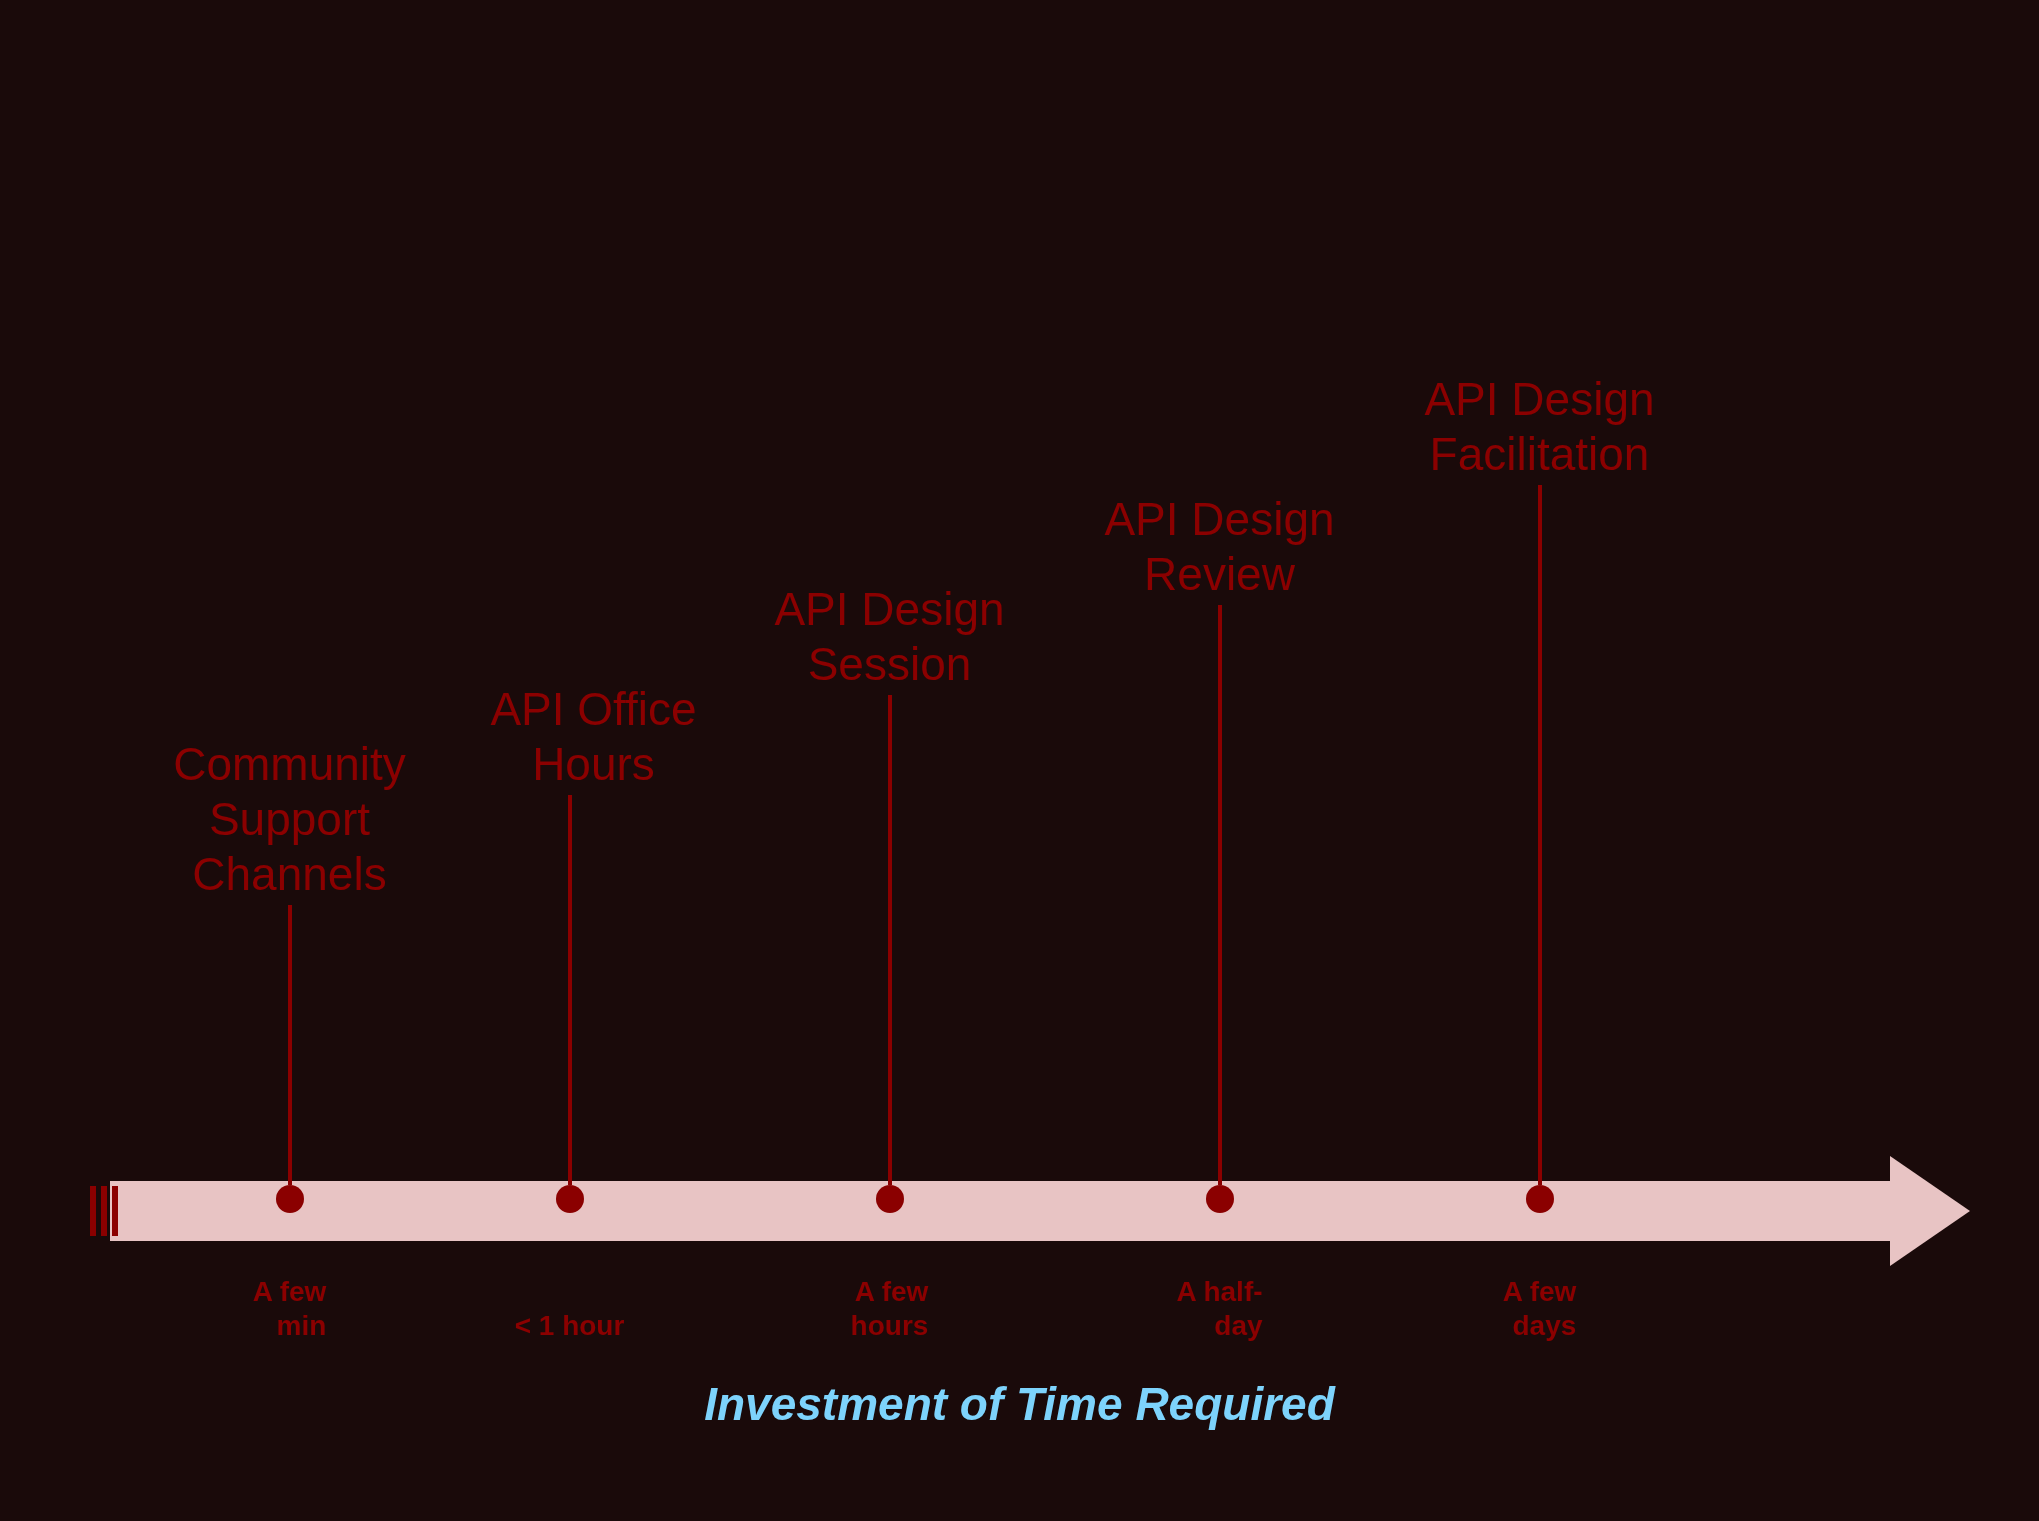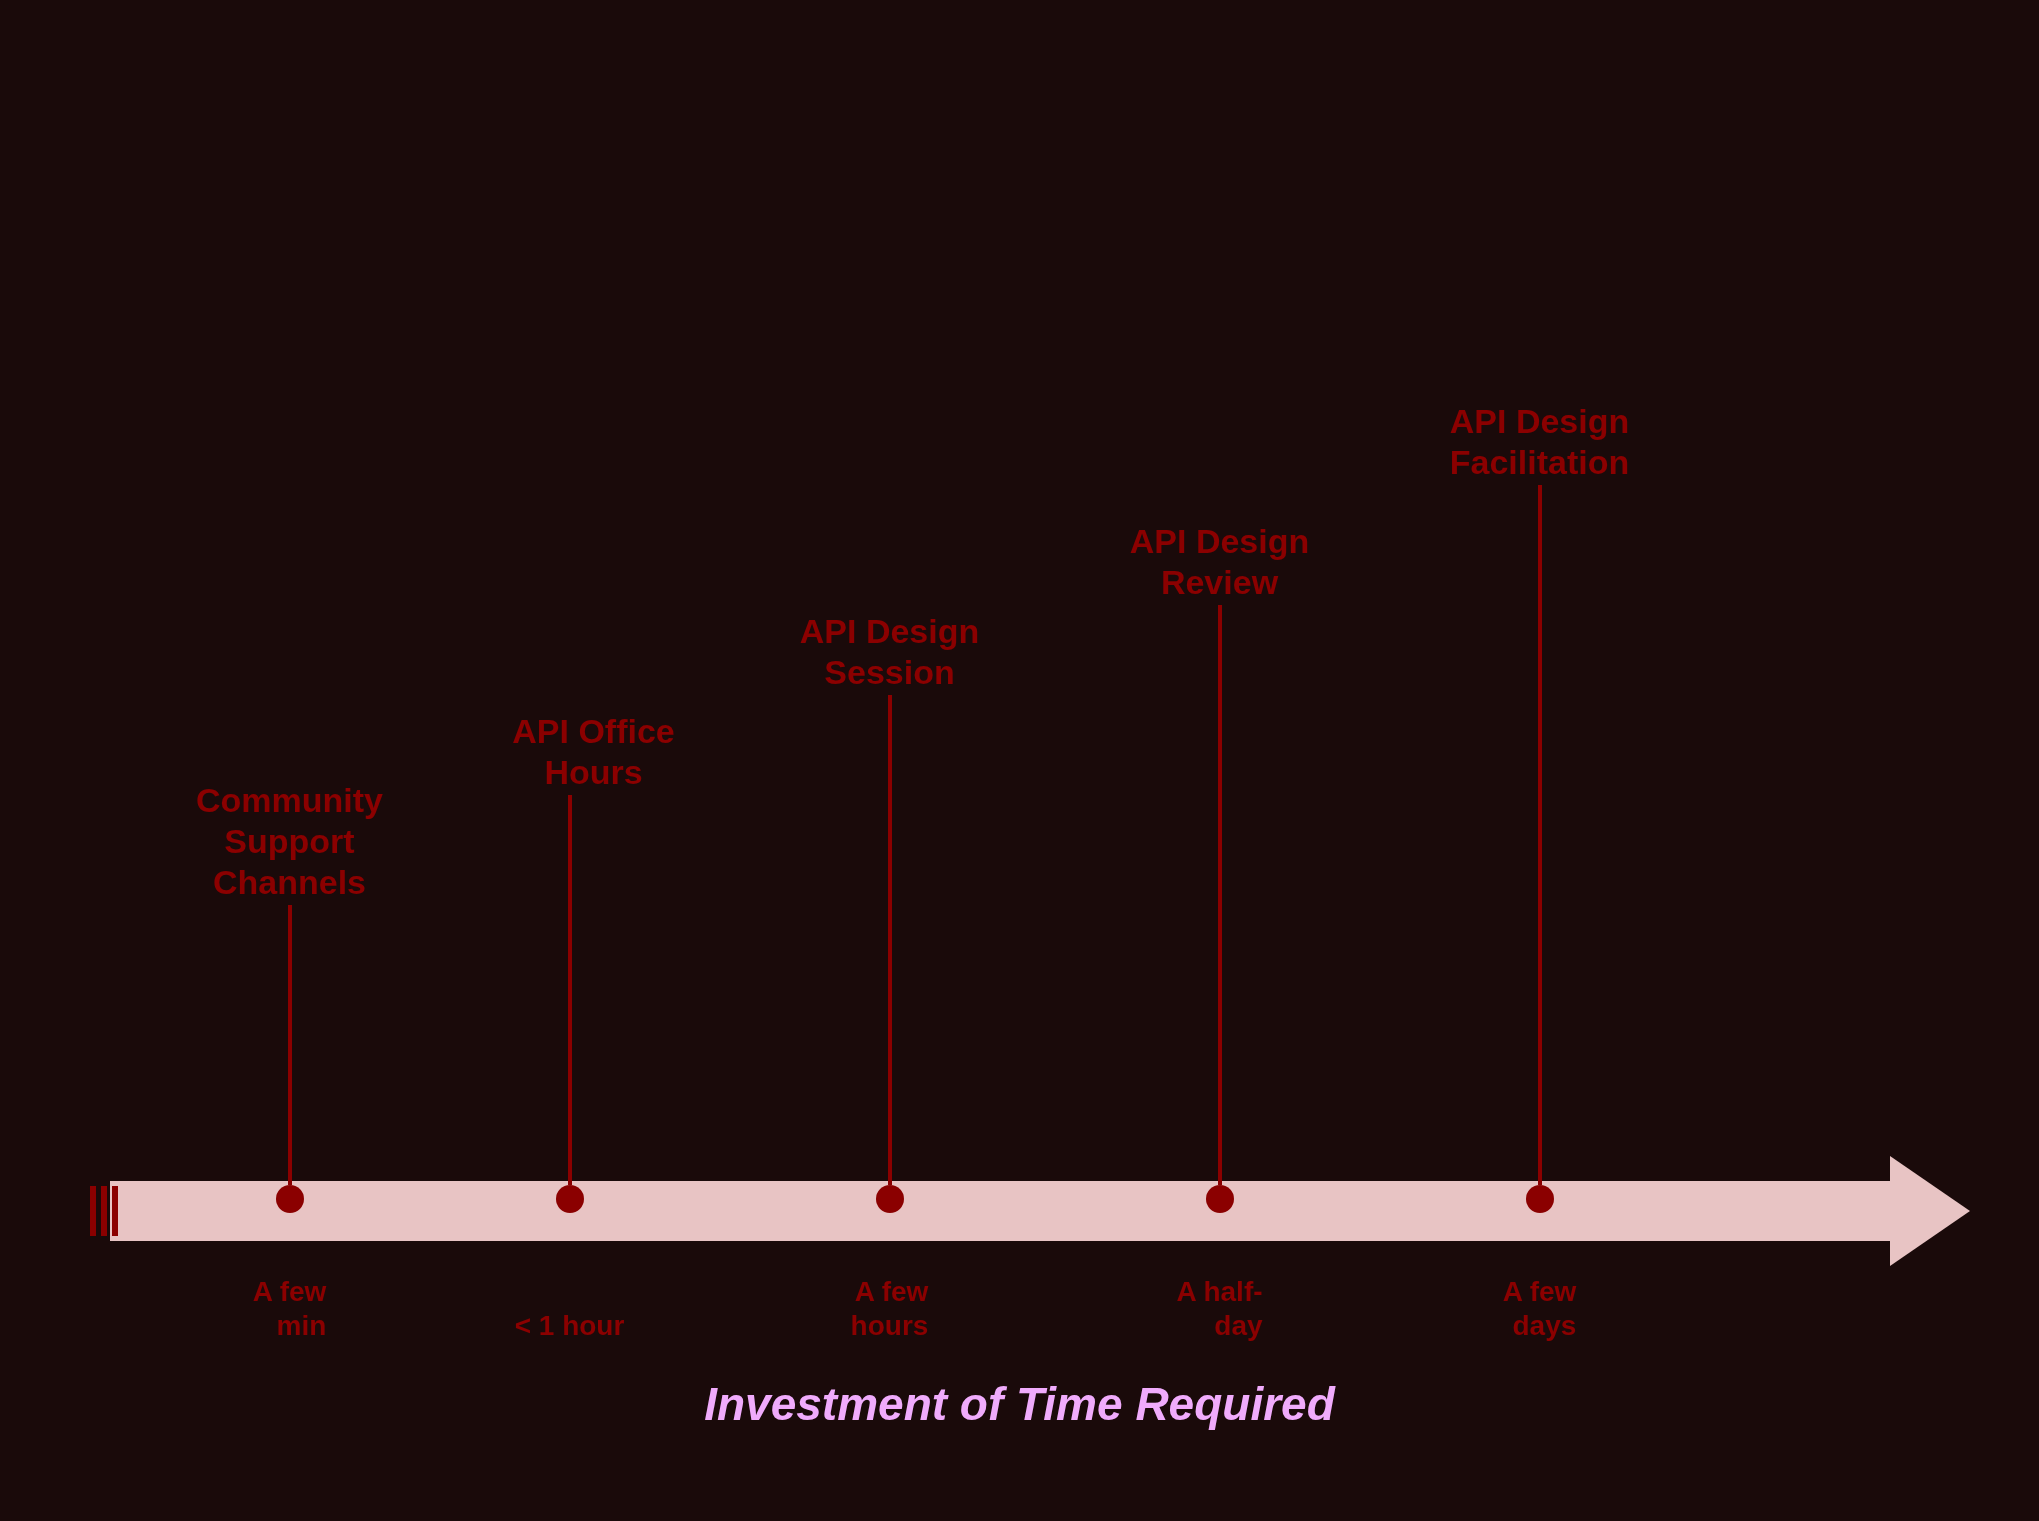--- a/index.html
+++ b/index.html
@@ -95,22 +95,22 @@
       left: 50%;
       transform: translateX(-50%);
       width: 4px;
       background-color: #8b0000;
     }
 
     .point-label-above {
       position: absolute;
       text-align: center;
       color: #8b0000;
-      font-size: 34px;
-      font-weight: bold;
+      font-size: 46px;
+      font-weight: normal;
       line-height: 1.2;
       white-space: nowrap;
     }
 
     .point-label-below {
       position: absolute;
       bottom: -130px;
       text-align: right;
       color: #8b0000;
       font-size: 28px;
@@ -118,21 +118,21 @@
       line-height: 1.2;
       white-space: nowrap;
     }
 
     
     .time-label {
       position: absolute;
       bottom: 30px;
       left: 50%;
       transform: translateX(-50%);
-      color: #f0abfc;
+      color: #7dd3fc;
       font-size: 46px;
       font-style: italic;
       font-weight: bold;
       white-space: nowrap;
       margin-top: 45px;
     }
   </style>
 </head>
 <body>
 

